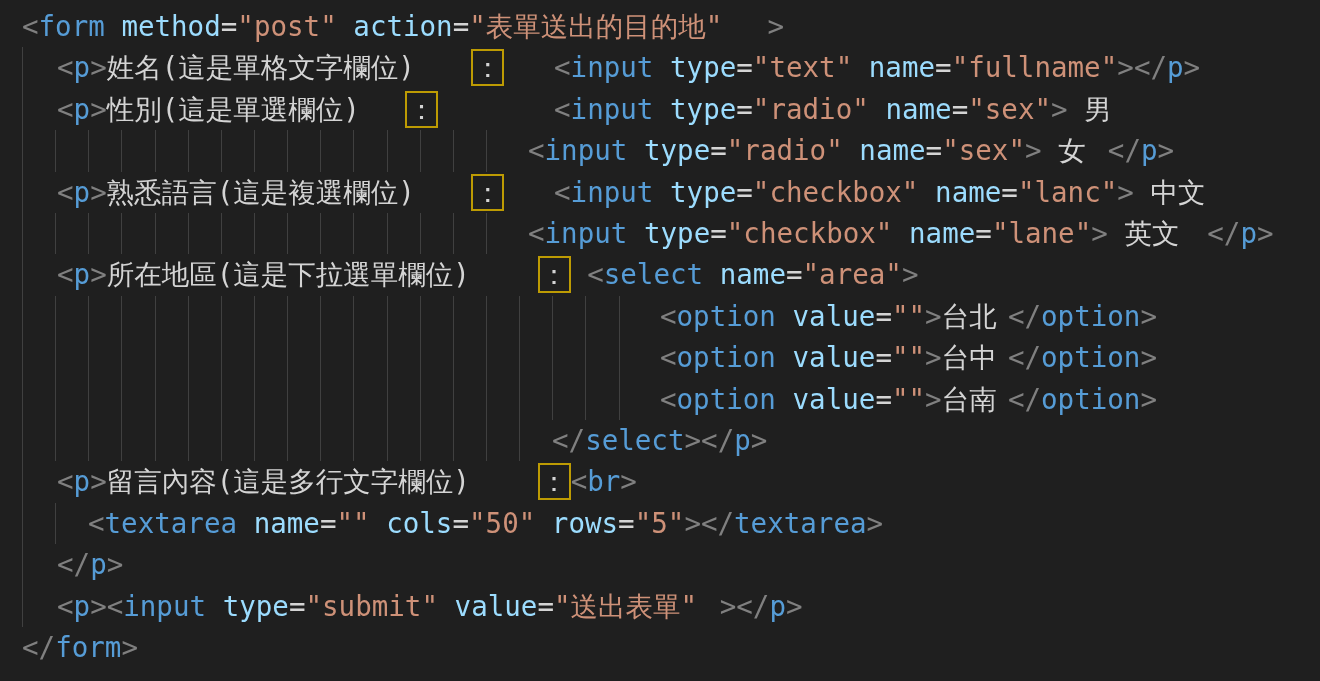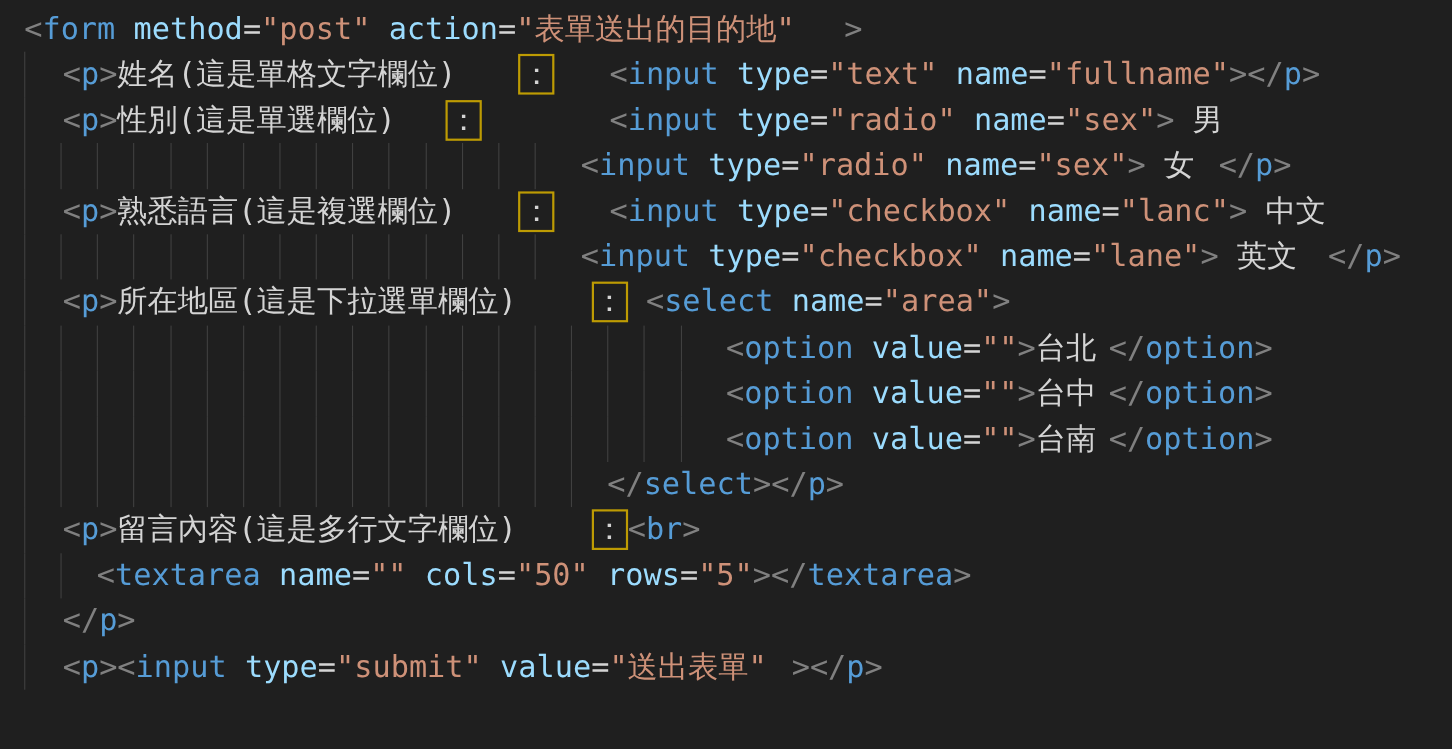--- a/index.html
+++ b/index.html
@@ -163,13 +163,14 @@
     <div class="line" style="left: 552px; top: 420px;"><span class="tok tok-br" style="width: 33.14px;">&lt;/</span><span class="tok tok-tag" style="width: 99.42px;">select</span><span class="tok tok-br" style="width: 16.57px;">&gt;</span><span class="tok tok-br" style="width: 33.14px;">&lt;/</span><span class="tok tok-tag" style="width: 16.57px;">p</span><span class="tok tok-br" style="width: 16.57px;">&gt;</span></div>
     <div class="indent-guide" style="left: 22px; top: 461.4px; height: 41.4px;"></div>
     <div class="line" style="left: 57px; top: 461.4px;"><span class="tok tok-br" style="width: 16.57px;">&lt;</span><span class="tok tok-tag" style="width: 16.57px;">p</span><span class="tok tok-br" style="width: 16.57px;">&gt;</span><span class="tok tok-tx" style="width: 430.82px;">留言內容(這是多行文字欄位)</span><span class="tok tok-co" style="width: 33.14px;">：</span><span class="tok tok-br" style="width: 16.57px;">&lt;</span><span class="tok tok-tag" style="width: 33.14px;">br</span><span class="tok tok-br" style="width: 16.57px;">&gt;</span></div>
     <div class="indent-guide" style="left: 22px; top: 502.8px; height: 41.4px;"></div>
     <div class="indent-guide" style="left: 55.14px; top: 502.8px; height: 41.4px;"></div>
     <div class="line" style="left: 88px; top: 502.8px;"><span class="tok tok-br" style="width: 16.57px;">&lt;</span><span class="tok tok-tag" style="width: 132.56px;">textarea</span><span class="tok tok-ws" style="width: 16.57px;"> </span><span class="tok tok-at" style="width: 66.28px;">name</span><span class="tok tok-eq" style="width: 16.57px;">=</span><span class="tok tok-st" style="width: 33.14px;">""</span><span class="tok tok-ws" style="width: 16.57px;"> </span><span class="tok tok-at" style="width: 66.28px;">cols</span><span class="tok tok-eq" style="width: 16.57px;">=</span><span class="tok tok-st" style="width: 66.28px;">"50"</span><span class="tok tok-ws" style="width: 16.57px;"> </span><span class="tok tok-at" style="width: 66.28px;">rows</span><span class="tok tok-eq" style="width: 16.57px;">=</span><span class="tok tok-st" style="width: 49.71px;">"5"</span><span class="tok tok-br" style="width: 16.57px;">&gt;</span><span class="tok tok-br" style="width: 33.14px;">&lt;/</span><span class="tok tok-tag" style="width: 132.56px;">textarea</span><span class="tok tok-br" style="width: 16.57px;">&gt;</span></div>
     <div class="indent-guide" style="left: 22px; top: 544.2px; height: 41.4px;"></div>
     <div class="line" style="left: 57px; top: 544.2px;"><span class="tok tok-br" style="width: 33.14px;">&lt;/</span><span class="tok tok-tag" style="width: 16.57px;">p</span><span class="tok tok-br" style="width: 16.57px;">&gt;</span></div>
     <div class="indent-guide" style="left: 22px; top: 585.6px; height: 41.4px;"></div>
     <div class="line" style="left: 57px; top: 585.6px;"><span class="tok tok-br" style="width: 16.57px;">&lt;</span><span class="tok tok-tag" style="width: 16.57px;">p</span><span class="tok tok-br" style="width: 16.57px;">&gt;</span><span class="tok tok-br" style="width: 16.57px;">&lt;</span><span class="tok tok-tag" style="width: 82.85px;">input</span><span class="tok tok-ws" style="width: 16.57px;"> </span><span class="tok tok-at" style="width: 66.28px;">type</span><span class="tok tok-eq" style="width: 16.57px;">=</span><span class="tok tok-st" style="width: 132.56px;">"submit"</span><span class="tok tok-ws" style="width: 16.57px;"> </span><span class="tok tok-at" style="width: 82.85px;">value</span><span class="tok tok-eq" style="width: 16.57px;">=</span><span class="tok tok-st" style="width: 165.7px;">"送出表單"</span><span class="tok tok-br" style="width: 16.57px;">&gt;</span><span class="tok tok-br" style="width: 33.14px;">&lt;/</span><span class="tok tok-tag" style="width: 16.57px;">p</span><span class="tok tok-br" style="width: 16.57px;">&gt;</span></div>
+    <div class="line" style="left: 22px; top: 627px;"><span class="tok tok-br" style="width: 33.14px;">&lt;/</span><span class="tok tok-tag" style="width: 66.28px;">form</span><span class="tok tok-br" style="width: 16.57px;">&gt;</span></div>
   </div>
 
 </body></html>

